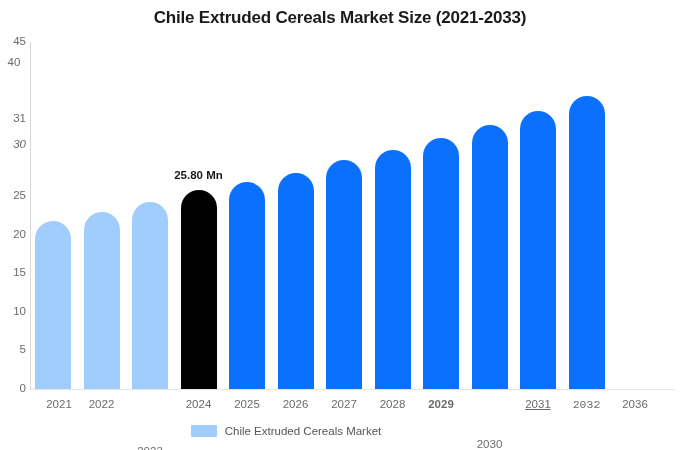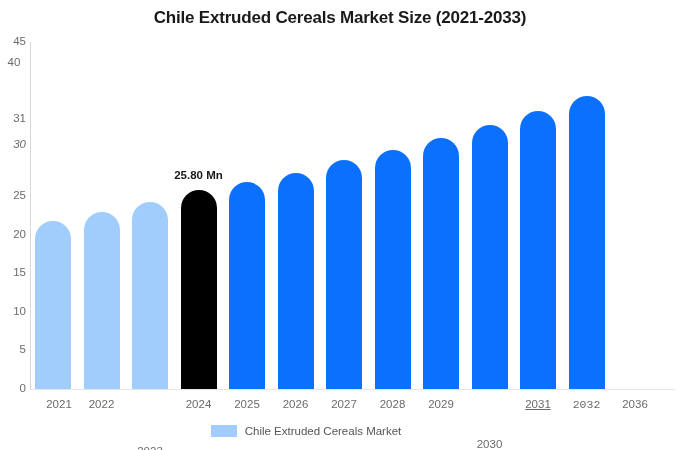--- a/index.html
+++ b/index.html
@@ -103,21 +103,20 @@
   }
   #legend {
     position: absolute;
     left: 0;
     top: 425px;
     width: 572px;
     display: flex;
     align-items: flex-end;
     justify-content: center;
     gap: 8px;
-    padding-left: 20px;
   }
   #legend-swatch {
     width: 26px;
     height: 12px;
     border-radius: 1px;
   }
   #legend-label {
     font-size: 11.5px;
     color: #555555;
   }
@@ -186,21 +185,21 @@
 
   <div id="x-tick-labels-container">
       <div class="x-tick-label" style="left: 29px;">2021</div>
       <div class="x-tick-label" style="left: 71.5px;">2022</div>
       <div class="x-tick-label" style="left: 120px; margin-top: 47px;">2023</div>
       <div class="x-tick-label" style="left: 168.5px;">2024</div>
       <div class="x-tick-label" style="left: 217px;">2025</div>
       <div class="x-tick-label" style="left: 265.5px;">2026</div>
       <div class="x-tick-label" style="left: 314px;">2027</div>
       <div class="x-tick-label" style="left: 362.5px;">2028</div>
-      <div class="x-tick-label" style="left: 411px;">2029</div>
+      <div class="x-tick-label" style="left: 411px; font-weight: bold;">2029</div>
       <div class="x-tick-label" style="left: 459.5px; margin-top: 40px;">2030</div>
       <div class="x-tick-label" style="left: 508px; text-decoration: underline;">2031</div>
       <div class="x-tick-label" style="left: 556.5px; font-family: Liberation Mono, monospace;">2032</div>
       <div class="x-tick-label" style="left: 605px;">2036</div>
     </div>
 
   <div id="legend">
     <span id="legend-swatch" style="background: rgb(160, 205, 252);"></span>
     <span id="legend-label">Chile Extruded Cereals Market</span>
   </div>

